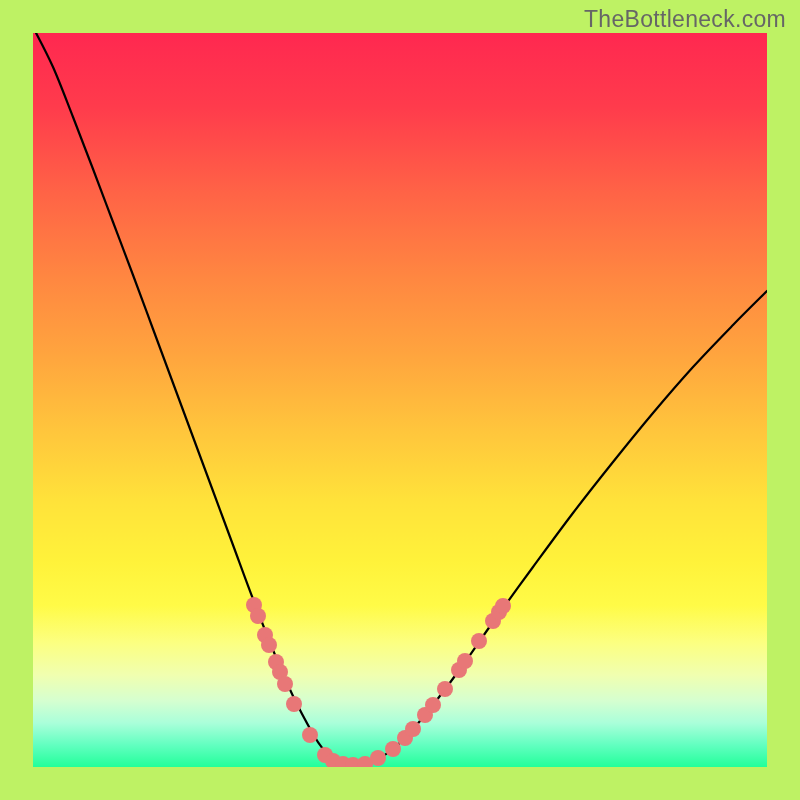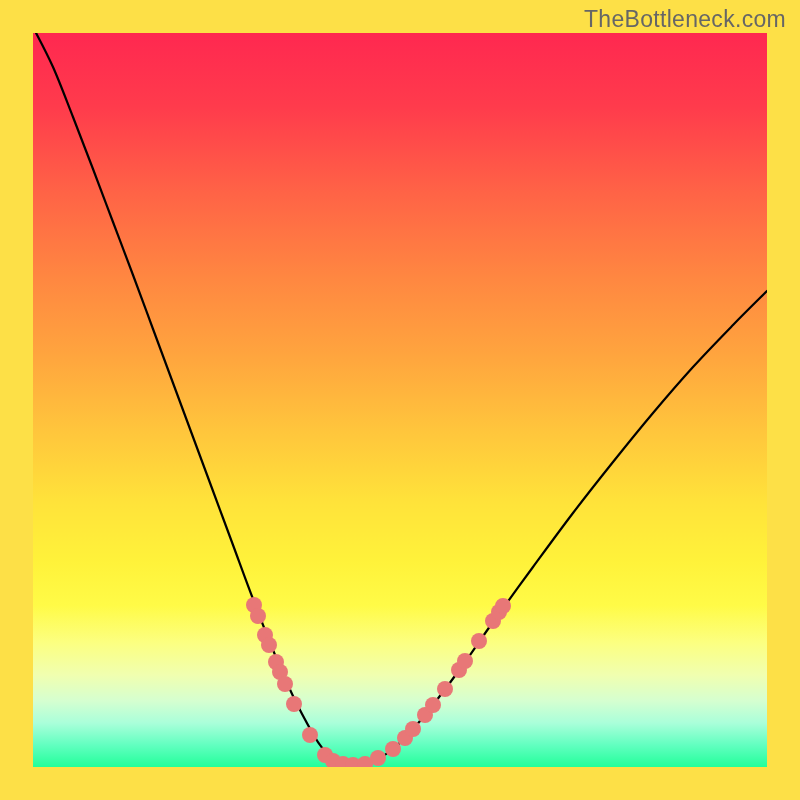--- a/index.html
+++ b/index.html
@@ -10,21 +10,21 @@
     overflow: hidden;
     background: #000;
     font-family: Arial, Helvetica, sans-serif;
   }
   .frame {
     position: absolute;
     left: 0;
     top: 0;
     width: 800px;
     height: 800px;
-    background: #fde047;
+    background: #bef264;
   }
   .plot {
     position: absolute;
     left: 33px;
     top: 33px;
     width: 734px;
     height: 734px;
     background: linear-gradient(to bottom,
       #ff2850 0%,
       #ff3b4c 10%,

